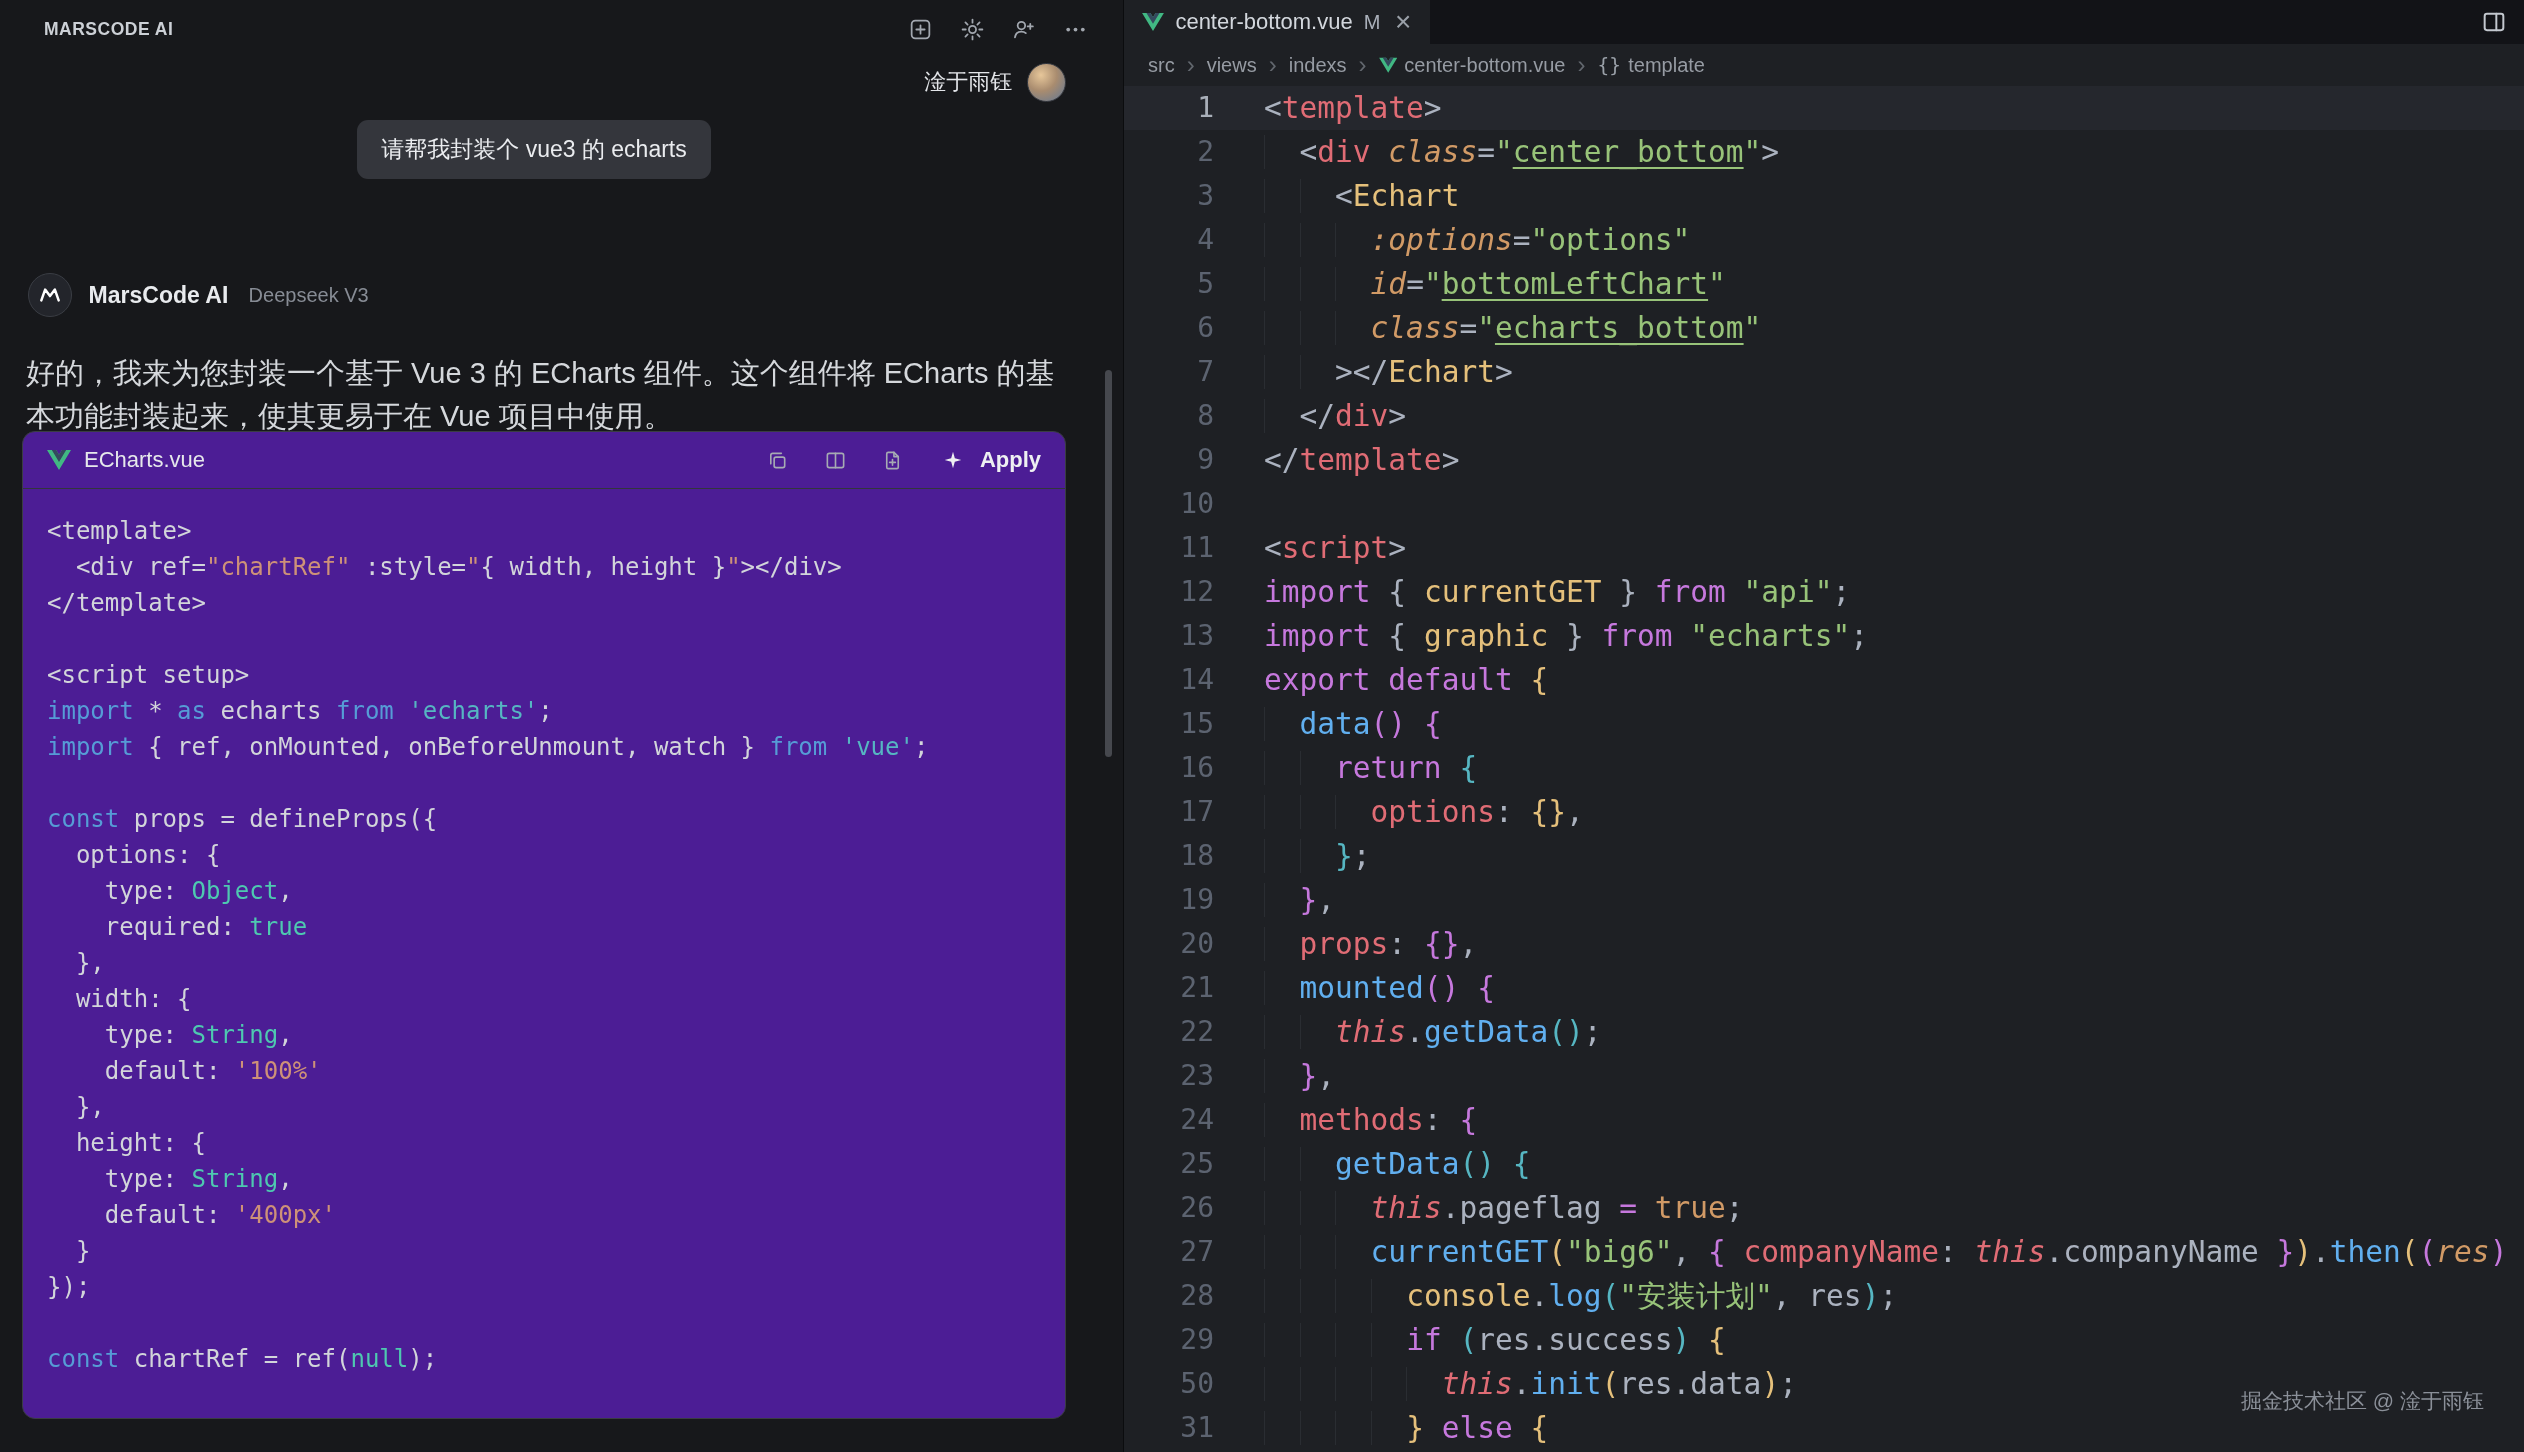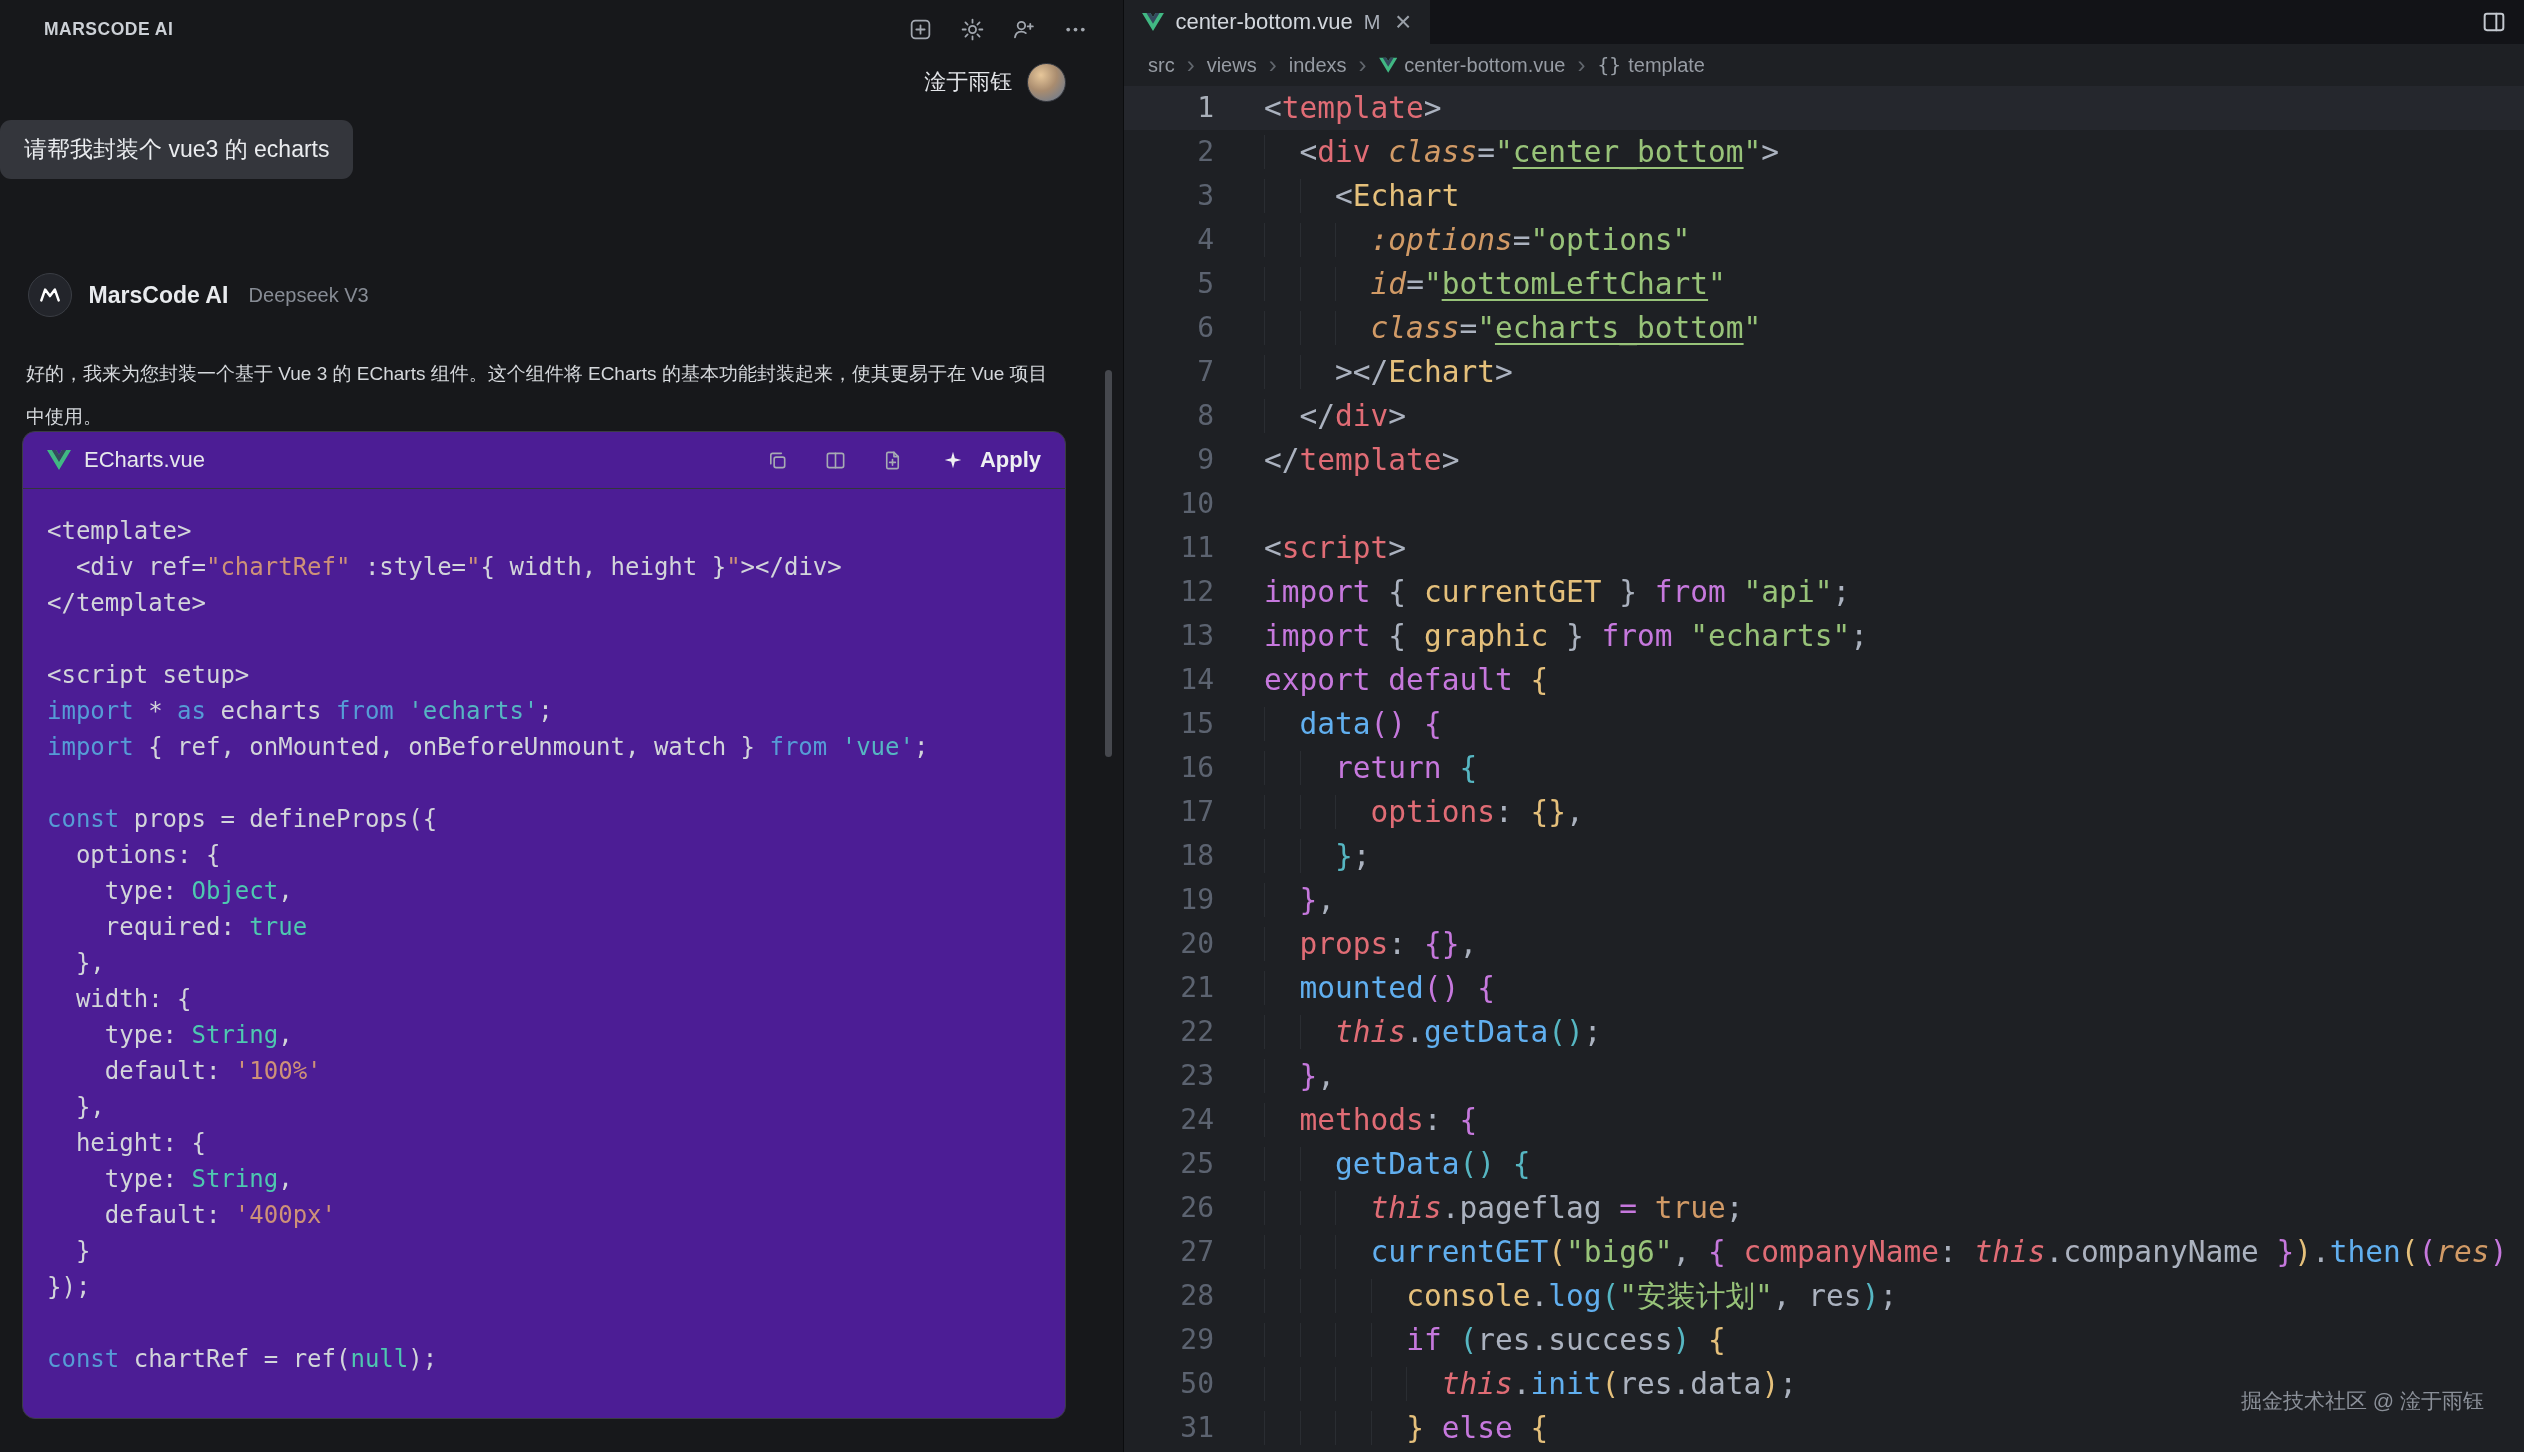--- a/index.html
+++ b/index.html
@@ -18,31 +18,31 @@
   .chat-top-icons { display: flex; gap: 22px; color: #a2a7af; }
   .icon-btn { width: 29.5px; height: 29.5px; display: flex; align-items: center; justify-content: center; cursor: pointer; }
   .icon-btn svg { width: 25px; height: 25px; }
 
   .user-row { display: flex; align-items: center; justify-content: flex-end; gap: 14.7px; padding: 14.7px 57px 0 0; }
   .user-name { font-size: 22px; color: #e3e5e9; }
   .user-avatar { width: 39px; height: 39px; border-radius: 50%; flex: none;
     background: radial-gradient(circle at 35% 30%, #e7c79a, #a98c6f 45%, #5f7796 100%);
     border: 0.9px solid #3a3d44; }
 
-  .bubble-row { display: flex; justify-content: flex-start; padding: 18.4px 55px 0 0; }
+  .bubble-row { display: flex; justify-content: center; padding: 18.4px 55px 0 0; }
   .bubble { background: #34363c; border-radius: 11px; padding: 14px 24px; font-size: 23px; color: #eaecef; }
 
   .ai-head { display: flex; align-items: center; gap: 16.6px; margin: 94px 0 0 28px; }
   .ai-avatar { width: 44px; height: 44px; border-radius: 50%; background: #23252b; border: 0.9px solid #3a3d44;
     display: flex; align-items: center; justify-content: center; flex: none; }
   .ai-avatar svg { width: 26px; height: 26px; }
   .ai-name { font-size: 23px; font-weight: 700; color: #e9ebee; }
   .ai-model { font-size: 20px; color: #878c95; margin-left: 3.7px; }
 
-  .ai-text { margin: 35px 57px 0 26px; font-size: 19px; line-height: 43px; color: #d5d8dc; max-width: 1043px; }
+  .ai-text { margin: 35px 57px 0 26px; font-size: 29px; line-height: 43px; color: #d5d8dc; max-width: 1043px; }
 
   .code-card { position: absolute; left: 22px; right: 57px; top: 431px; bottom: 33px;
     border: 0.9px solid #3a3d43; border-radius: 13px; background: #4c1d95; overflow: hidden; }
   .card-head { height: 57px; display: flex; align-items: center; gap: 13px; padding: 0 24px; border-bottom: 0.9px solid #33363c; }
   .card-head svg.vue { width: 24px; height: 22px; }
   .card-file { font-size: 22px; color: #e6e8eb; }
   .card-actions { margin-left: auto; display: flex; align-items: center; gap: 28px; color: #a6abb3; }
   .card-actions .icon-btn svg { width: 23px; height: 23px; }
   .apply-btn { display: flex; align-items: center; gap: 17px; color: #eef0f2; font-size: 22px; font-weight: 700; cursor: pointer; margin-left: 7.4px; }
   .apply-btn svg { width: 20px; height: 20px; }

